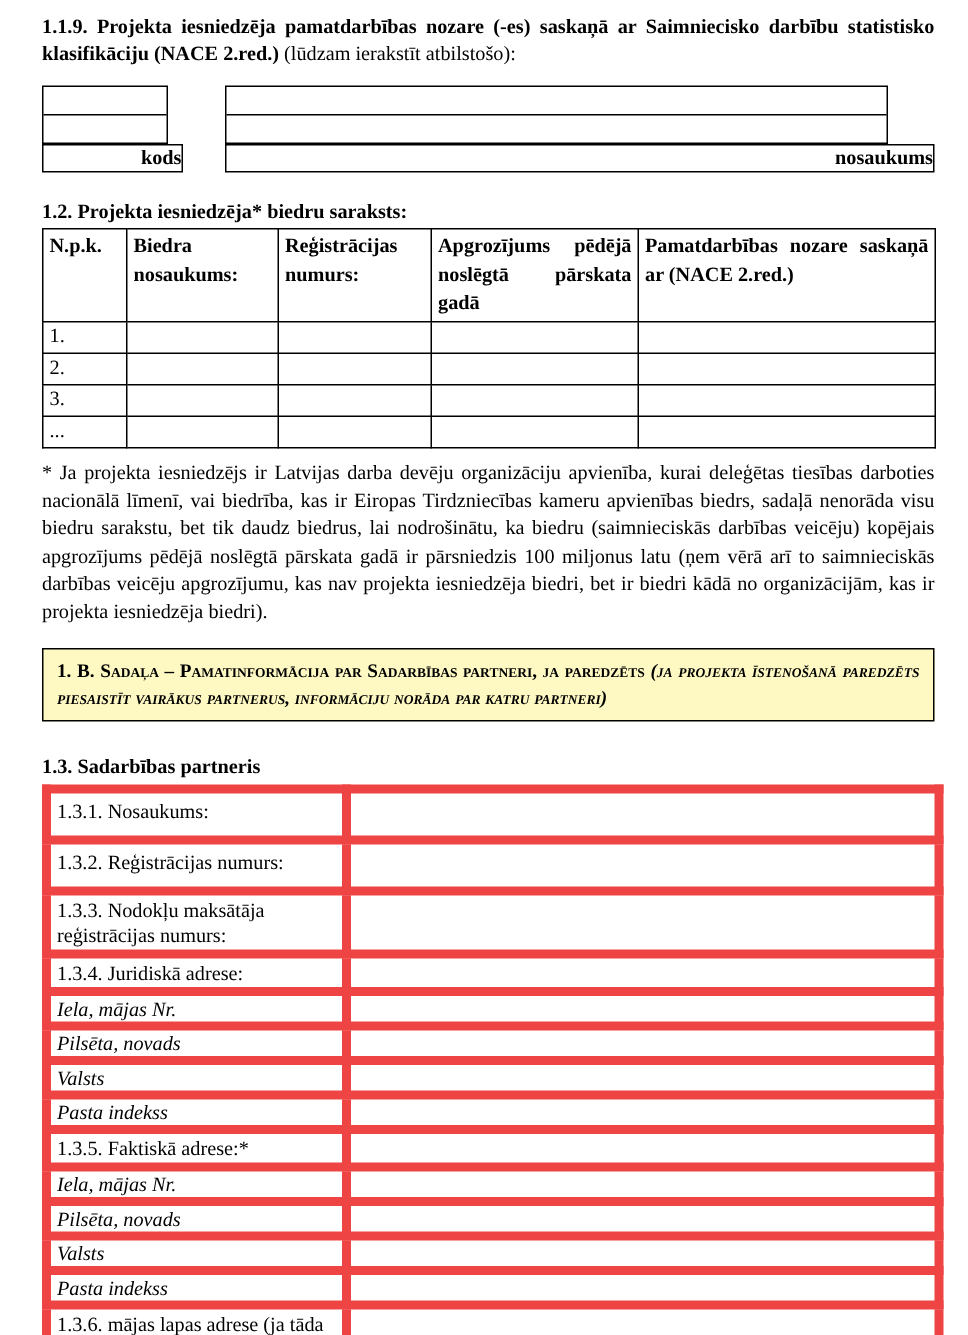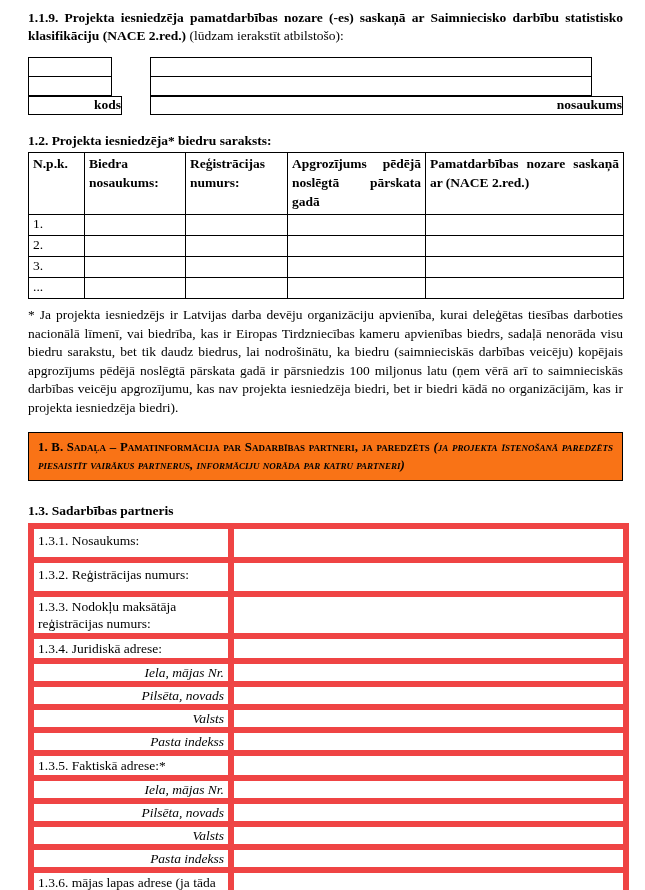--- a/index.html
+++ b/index.html
@@ -46,21 +46,21 @@
     line-height: 17.5px;
     text-align: justify;
   }
   .gray-heading .it { font-style: italic; }
 
   .h13 { font-weight: bold; margin: 21px 0 3px 0; }
 
   
   .t13 td { border: 6px solid #ef4444; vertical-align: top; padding: 1px 4px; line-height: 17px; }
   .t13 td.tall { height: 24px; padding-top: 3px; }
-  .t13 td.italic { font-style: italic; height: 16px; padding-top: 0; padding-bottom: 0; text-align: right; }
+  .t13 td.italic { font-style: italic; height: 16px; padding-top: 0; padding-bottom: 0; }
   .t13 td.weblink { height: 80px; margin-left: 16px; }
   .t13 .underline { }
   .label-col { width: 200px; }
   .value-col { width: 395px; }
 </style>
 </head>
 <body>
 
 <div class="page">
 
@@ -125,21 +125,21 @@
       <td></td>
       <td></td>
       <td></td>
       <td></td>
     </tr>
   </tbody>
     </table>
 
   <p class="footnote justify">* Ja projekta iesniedzējs ir Latvijas darba devēju organizāciju apvienība, kurai deleģētas tiesības darboties nacionālā līmenī, vai biedrība, kas ir Eiropas Tirdzniecības kameru apvienības biedrs, sadaļā nenorāda visu biedru sarakstu, bet tik daudz biedrus, lai nodrošinātu, ka biedru (saimnieciskās darbības veicēju) kopējais apgrozījums pēdējā noslēgtā pārskata gadā ir pārsniedzis 100 miljonus latu (ņem vērā arī to saimnieciskās darbības veicēju apgrozījumu, kas nav projekta iesniedzēja biedri, bet ir biedri kādā no organizācijām, kas ir projekta iesniedzēja biedri).</p>
 
-  <div class="gray-heading" style="background:#f97316">
+  <div class="gray-heading" style="background:#fef9c3">
     <span>1. B. Sadaļa – Pamatinformācija par Sadarbības partneri, ja paredzēts </span><span class="it">(ja projekta īstenošanā paredzēts piesaistīt vairākus partnerus, informāciju norāda par katru partneri)</span>
   </div>
 
   <p class="h13">1.3. Sadarbības partneris</p>
 
   <table class="t13">
     <colgroup>
         <col class="label-col" style="width:200px">
         <col class="value-col" style="width:395px">
       </colgroup>

